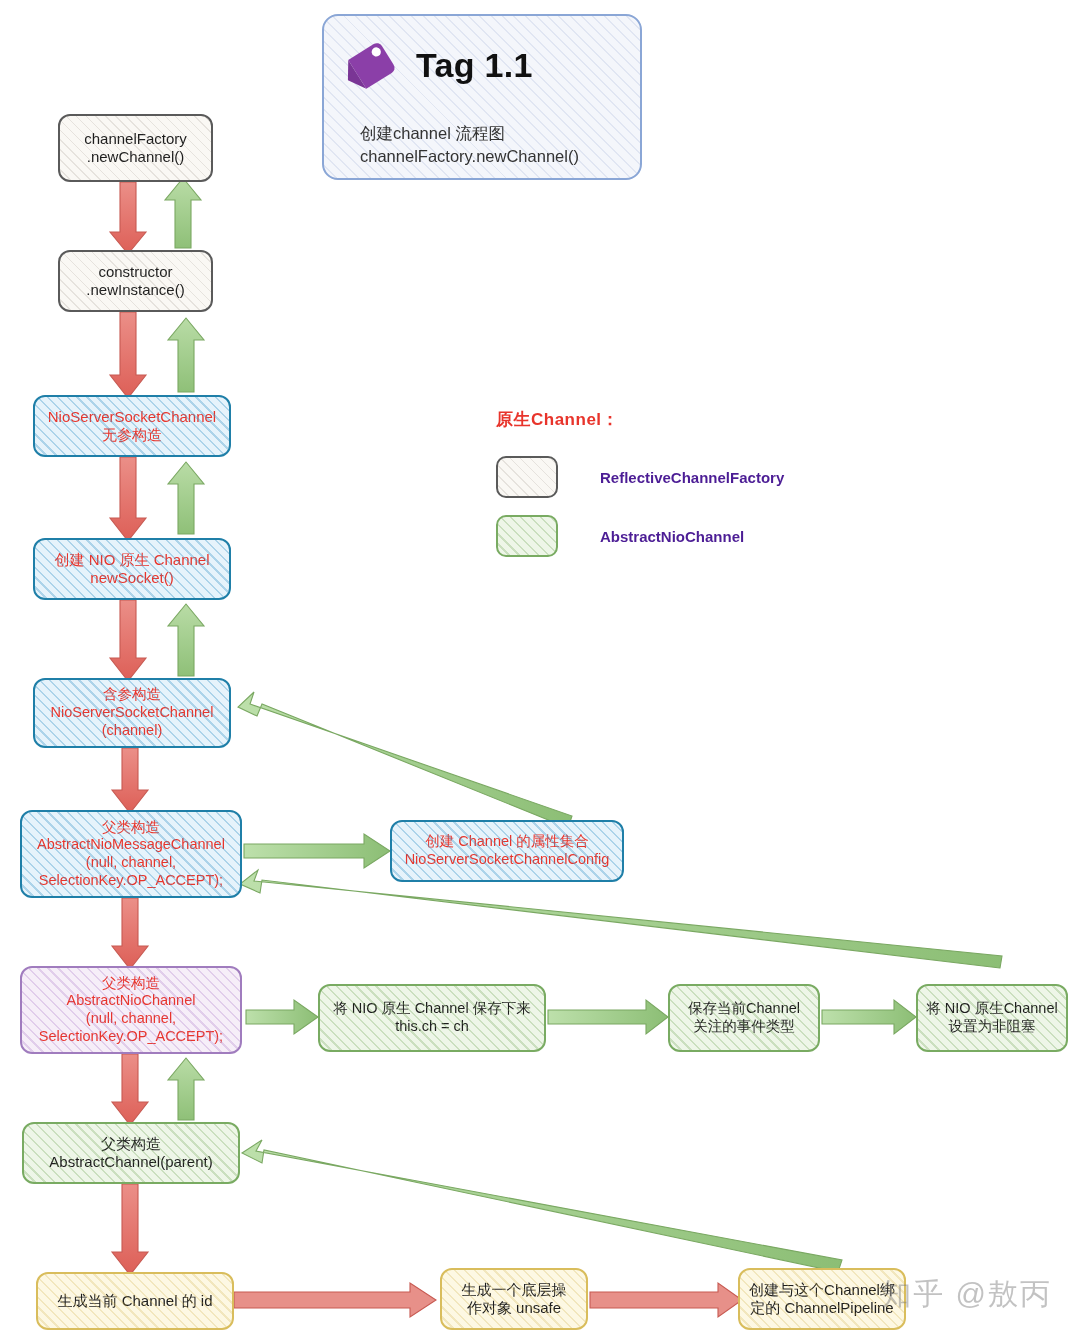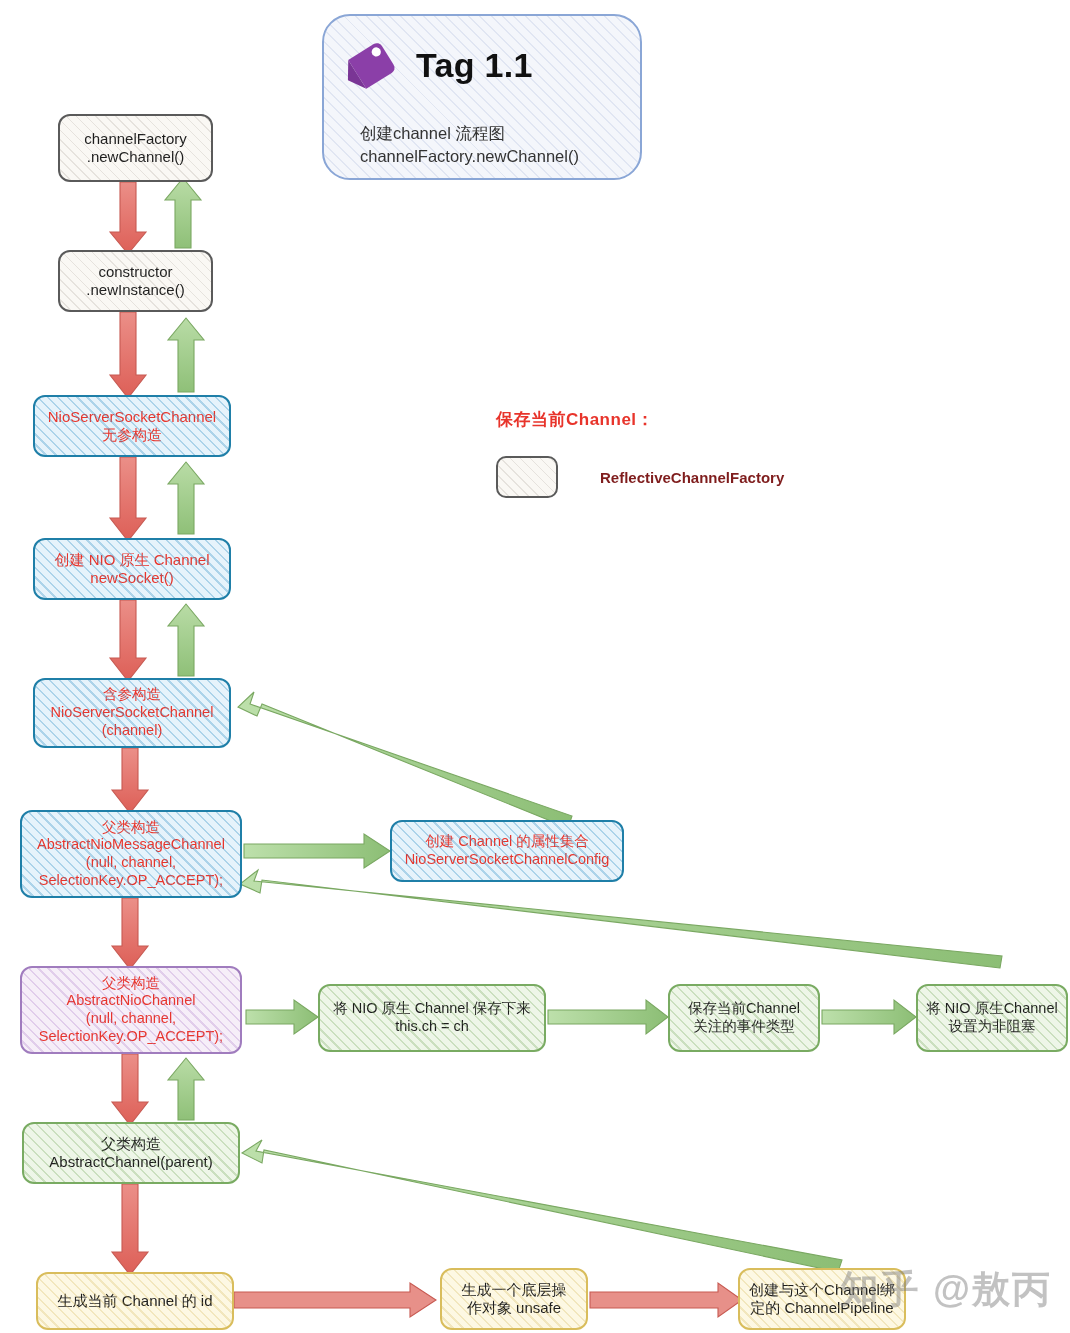--- a/index.html
+++ b/index.html
@@ -107,21 +107,21 @@
       transparent 1.6px, transparent 7px);
   }
 
   
   #tag-card{
     position:absolute;
     left:322px; top:14px;
     width:320px; height:166px;
     box-sizing:border-box;
     border:2px solid #8aa6d6;
-    border-radius:28px;
+    border-radius:16px;
     background:#f4f6fb;
     z-index:4;
     overflow:hidden;
   }
   #tag-card .hatch{
     position:absolute;left:0;top:0;right:0;bottom:0;
     background:repeating-linear-gradient(45deg,
       rgba(130,150,200,.17) 0px, rgba(130,150,200,.17) 1.4px,
       transparent 1.4px, transparent 8px);
     pointer-events:none;
@@ -152,30 +152,30 @@
     box-sizing:border-box;
     border-radius:10px;border-width:2px;border-style:solid;
     flex:0 0 auto;
     margin-right:42px;
   }
   .legend-swatch::after{
     content:"";position:absolute;left:0;top:0;right:0;bottom:0;
     border-radius:8px;
   }
   .legend-label{
-    font-size:15px;font-weight:bold;color:#7f1d1d;white-space:nowrap;
+    font-size:15px;font-weight:bold;color:#4c1d95;white-space:nowrap;
   }
 
   
   #watermark{
     position:absolute;
     right:18px;bottom:18px;
-    font-size:38px;
+    font-size:30px;
     color:rgba(120,120,120,.45);
-    font-weight:700;
+    font-weight:400;
     letter-spacing:2px;
     z-index:6;
     white-space:nowrap;
   }
 </style>
 </head>
 <body>
 
 <div id="canvas">
 
@@ -260,26 +260,30 @@
           <circle cx="42" cy="24" r="4.6" fill="#ffffff"></circle>
         </g>
       </svg>
     </div>
     <div id="tag-title">Tag 1.1</div>
     <div id="tag-sub">创建channel 流程图
 channelFactory.newChannel()</div>
   </div>
 
   <div id="legend">
-    <div id="legend-title">保存当前Channel：</div>
+    <div id="legend-title">原生Channel：</div>
     <div id="legend-rows">
         <div class="legend-row">
           <div class="legend-swatch k-factory"></div>
           <div class="legend-label">ReflectiveChannelFactory</div>
         </div>
+        <div class="legend-row">
+          <div class="legend-swatch k-absnio"></div>
+          <div class="legend-label">AbstractNioChannel</div>
+        </div>
       </div>
   </div>
 
   <div id="node-layer">
       <div class="node k-factory" style="left: 58px; top: 114px; width: 155px; height: 68px; font-size: 15px;">
         <span class="txt">channelFactory
 .newChannel()</span>
       </div>
       <div class="node k-factory" style="left: 58px; top: 250px; width: 155px; height: 62px; font-size: 15px;">
         <span class="txt">constructor

